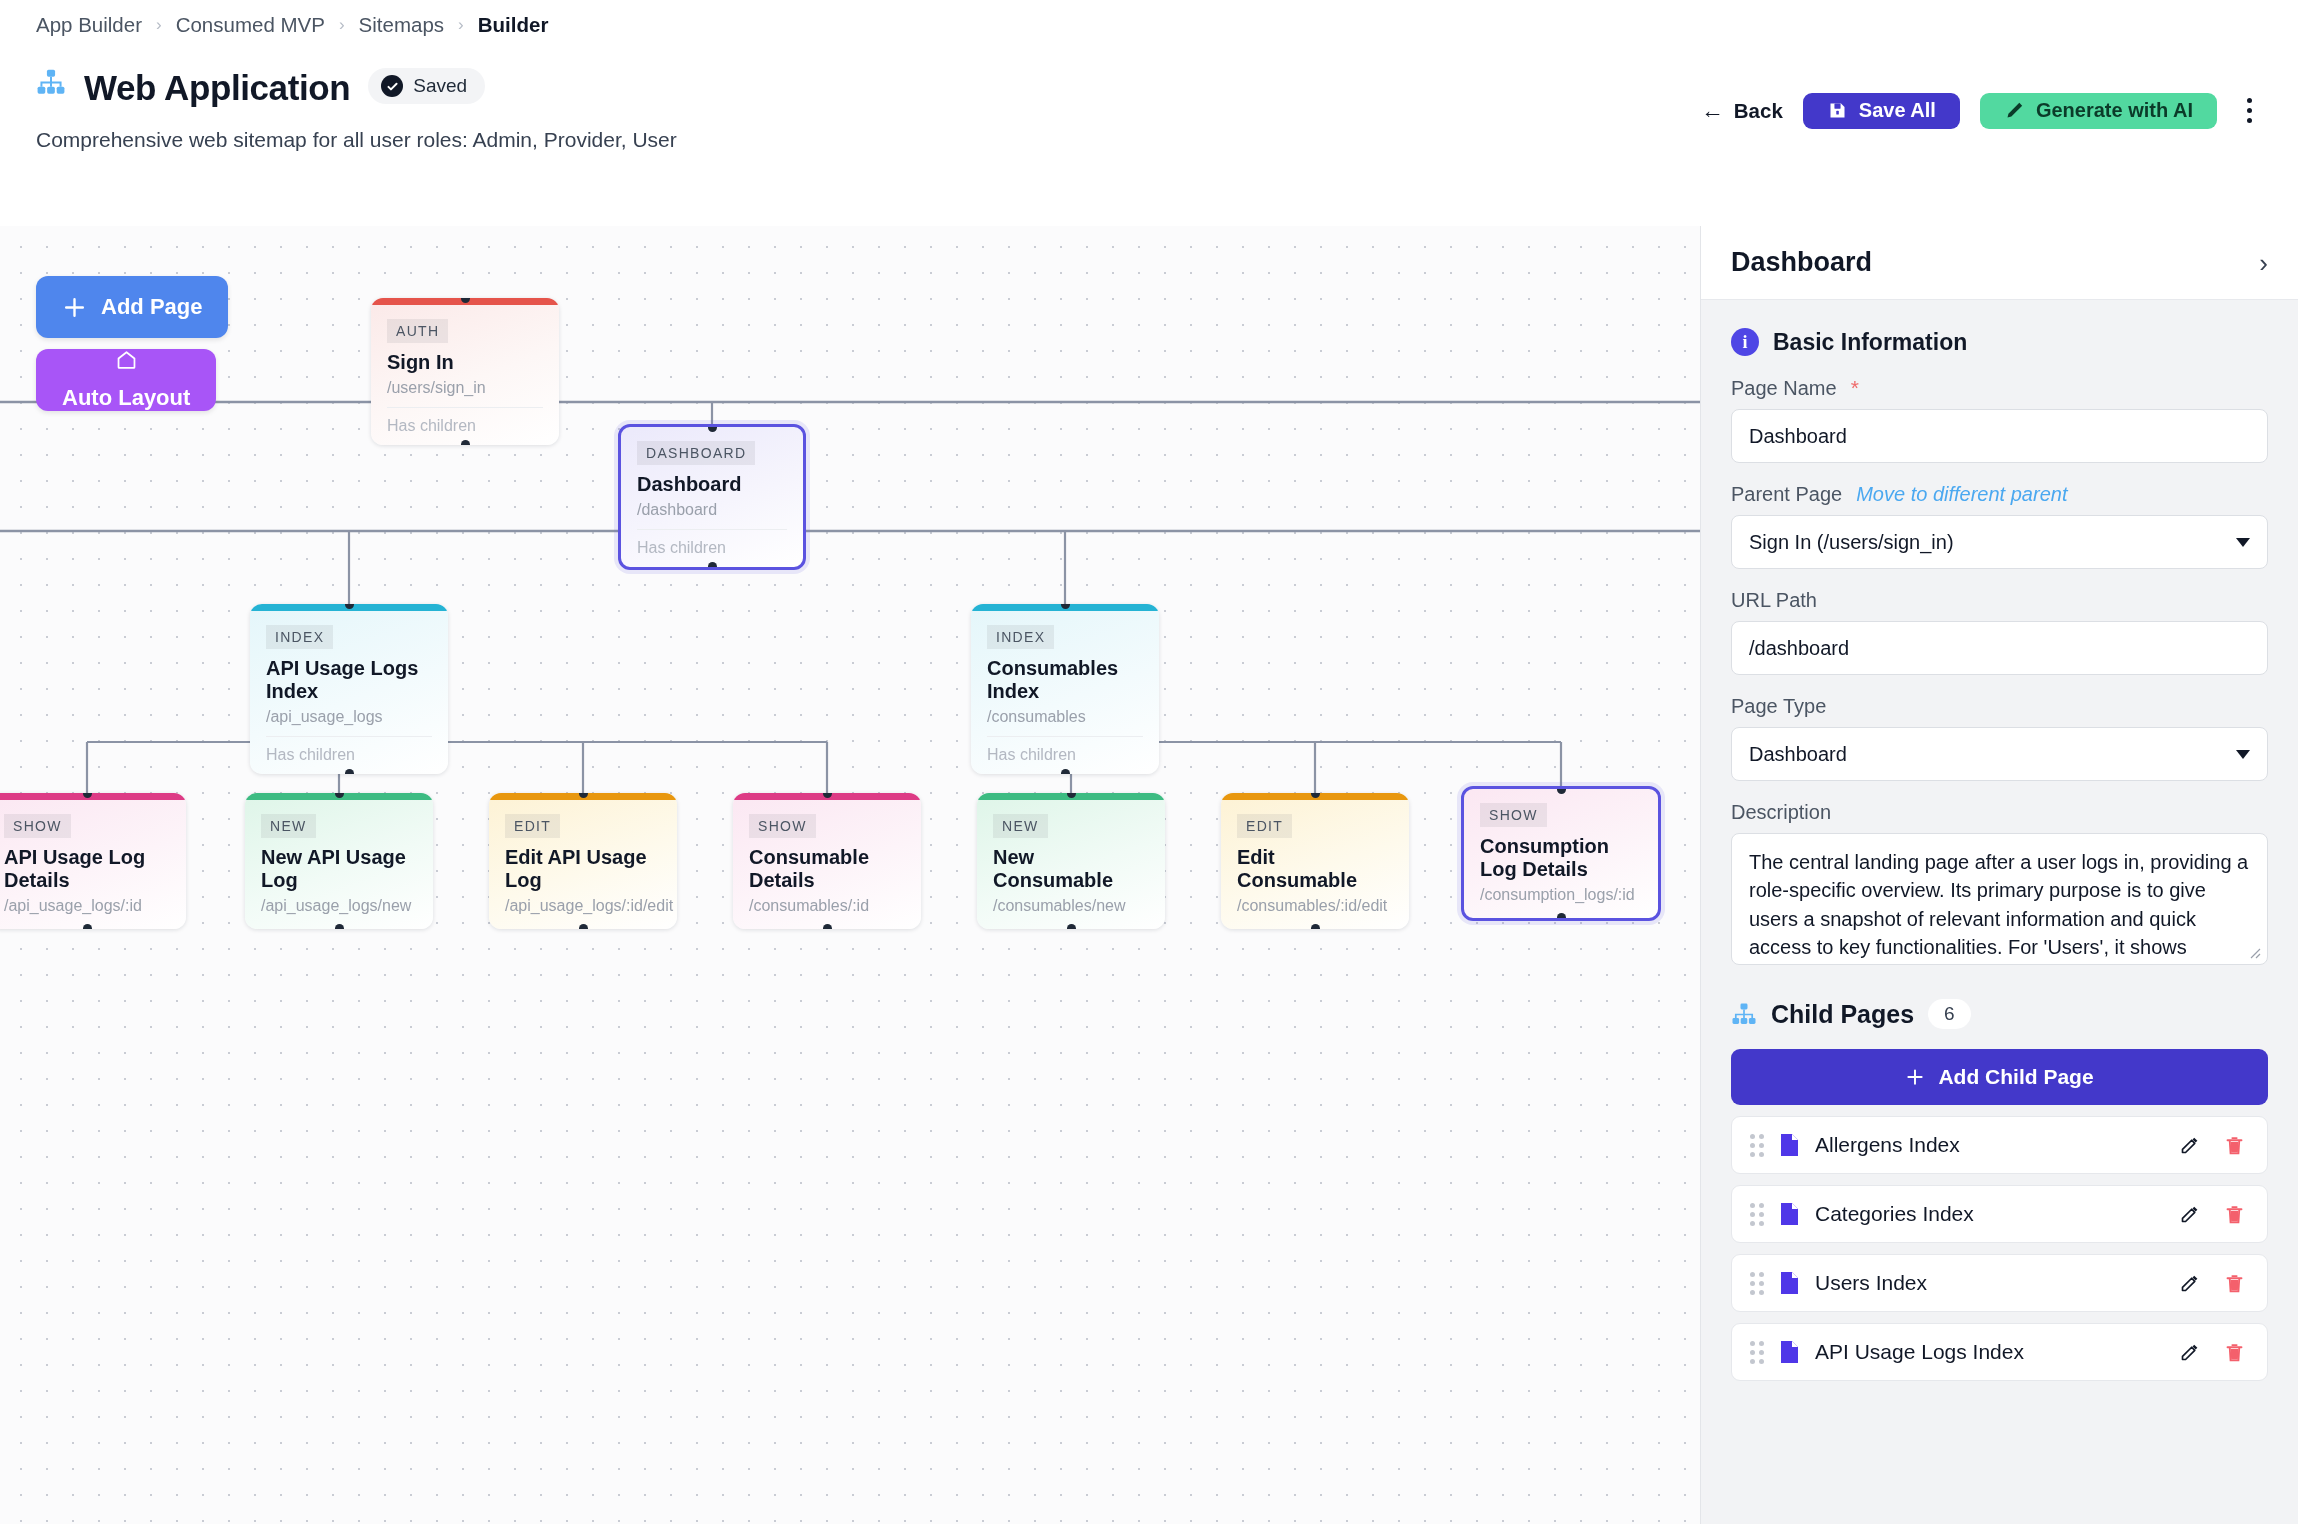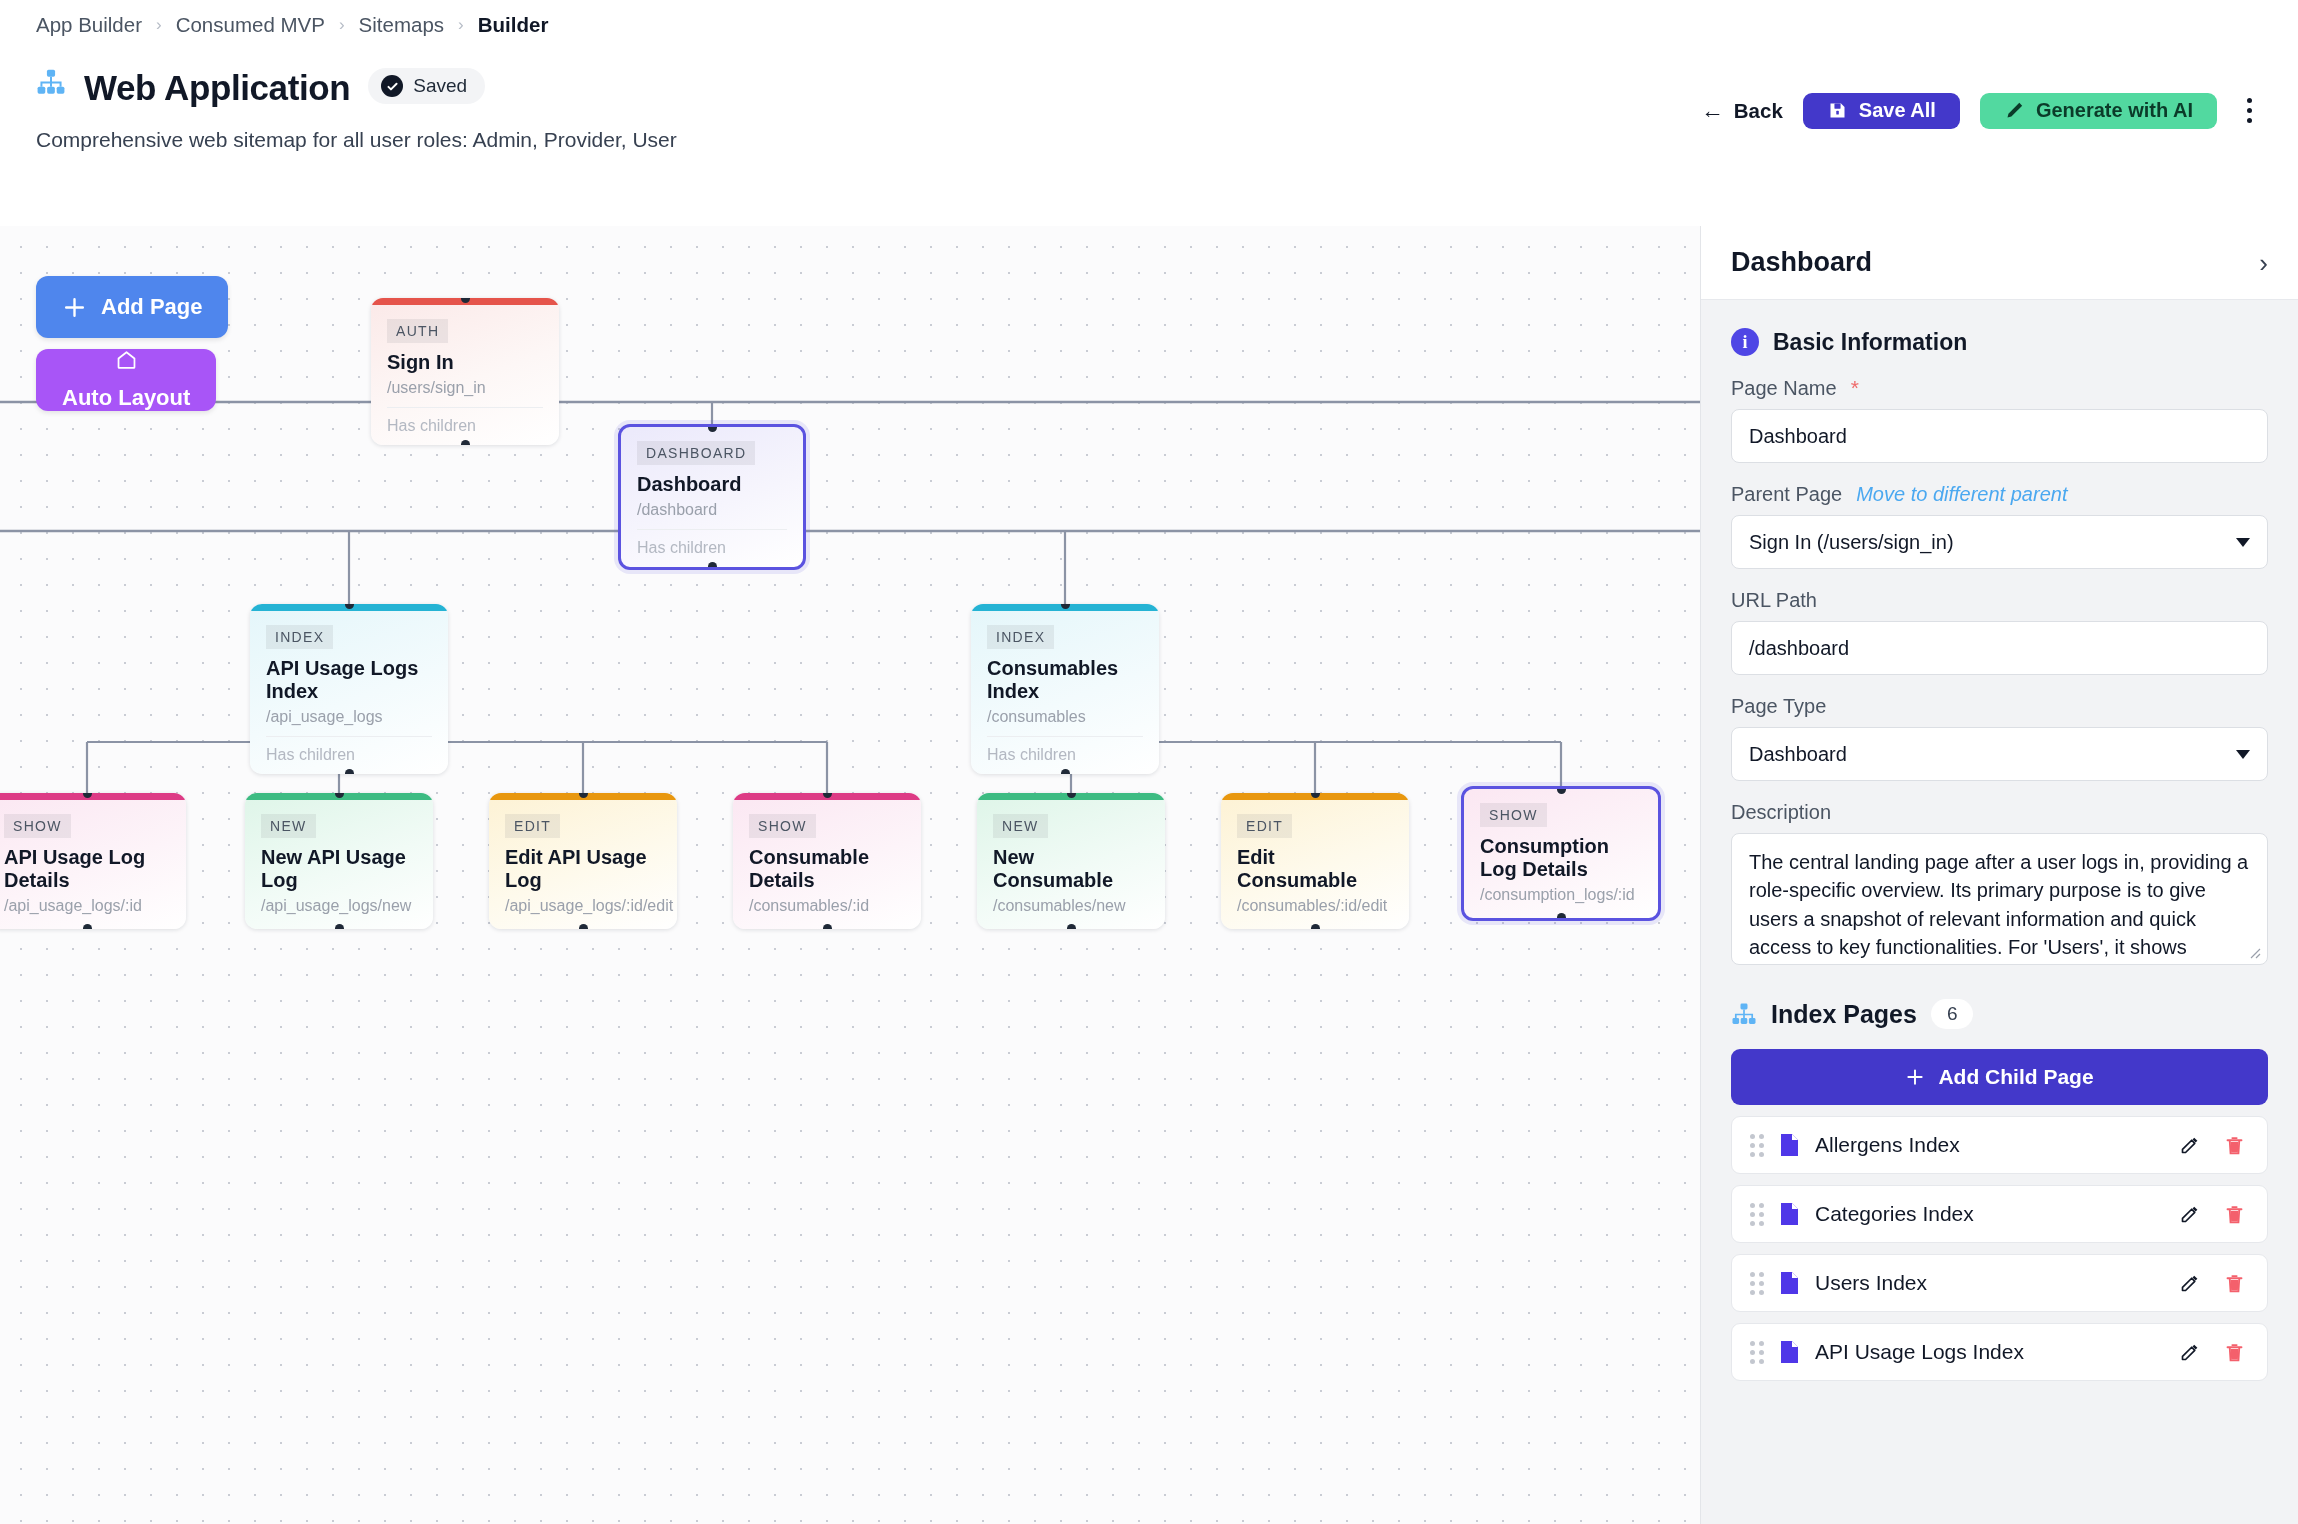--- a/index.html
+++ b/index.html
@@ -372,21 +372,21 @@
 
   <div id="child-sect">
     <div id="child-head">
       <svg class="sitemap-ico" style="width:26px;height:24px" viewBox="0 0 24 24">
         <rect x="8.5" y="1.5" width="7" height="6" rx="1.4" fill="#5fb4f5"></rect>
         <rect x="0.5" y="16" width="6.6" height="6" rx="1.4" fill="#5fb4f5"></rect>
         <rect x="8.7" y="16" width="6.6" height="6" rx="1.4" fill="#5fb4f5"></rect>
         <rect x="16.9" y="16" width="6.6" height="6" rx="1.4" fill="#5fb4f5"></rect>
         <path d="M12 7.5v5M3.8 16v-3.5h16.4V16M12 12.5v3.5" stroke="#5fb4f5" stroke-width="1.7" fill="none"></path>
       </svg>
-      <h3>Index Pages</h3>
+      <h3>Child Pages</h3>
       <span id="child-count">6</span>
     </div>
     <button id="add-child-btn">
       <svg viewBox="0 0 24 24" style="width:20px;height:20px">
         <path d="M12 4v16M4 12h16" stroke="#fff" stroke-width="2.3" stroke-linecap="round"></path>
       </svg>
       <span>Add Child Page</span>
     </button>
     <div id="child-list">
         <div class="child-row">

